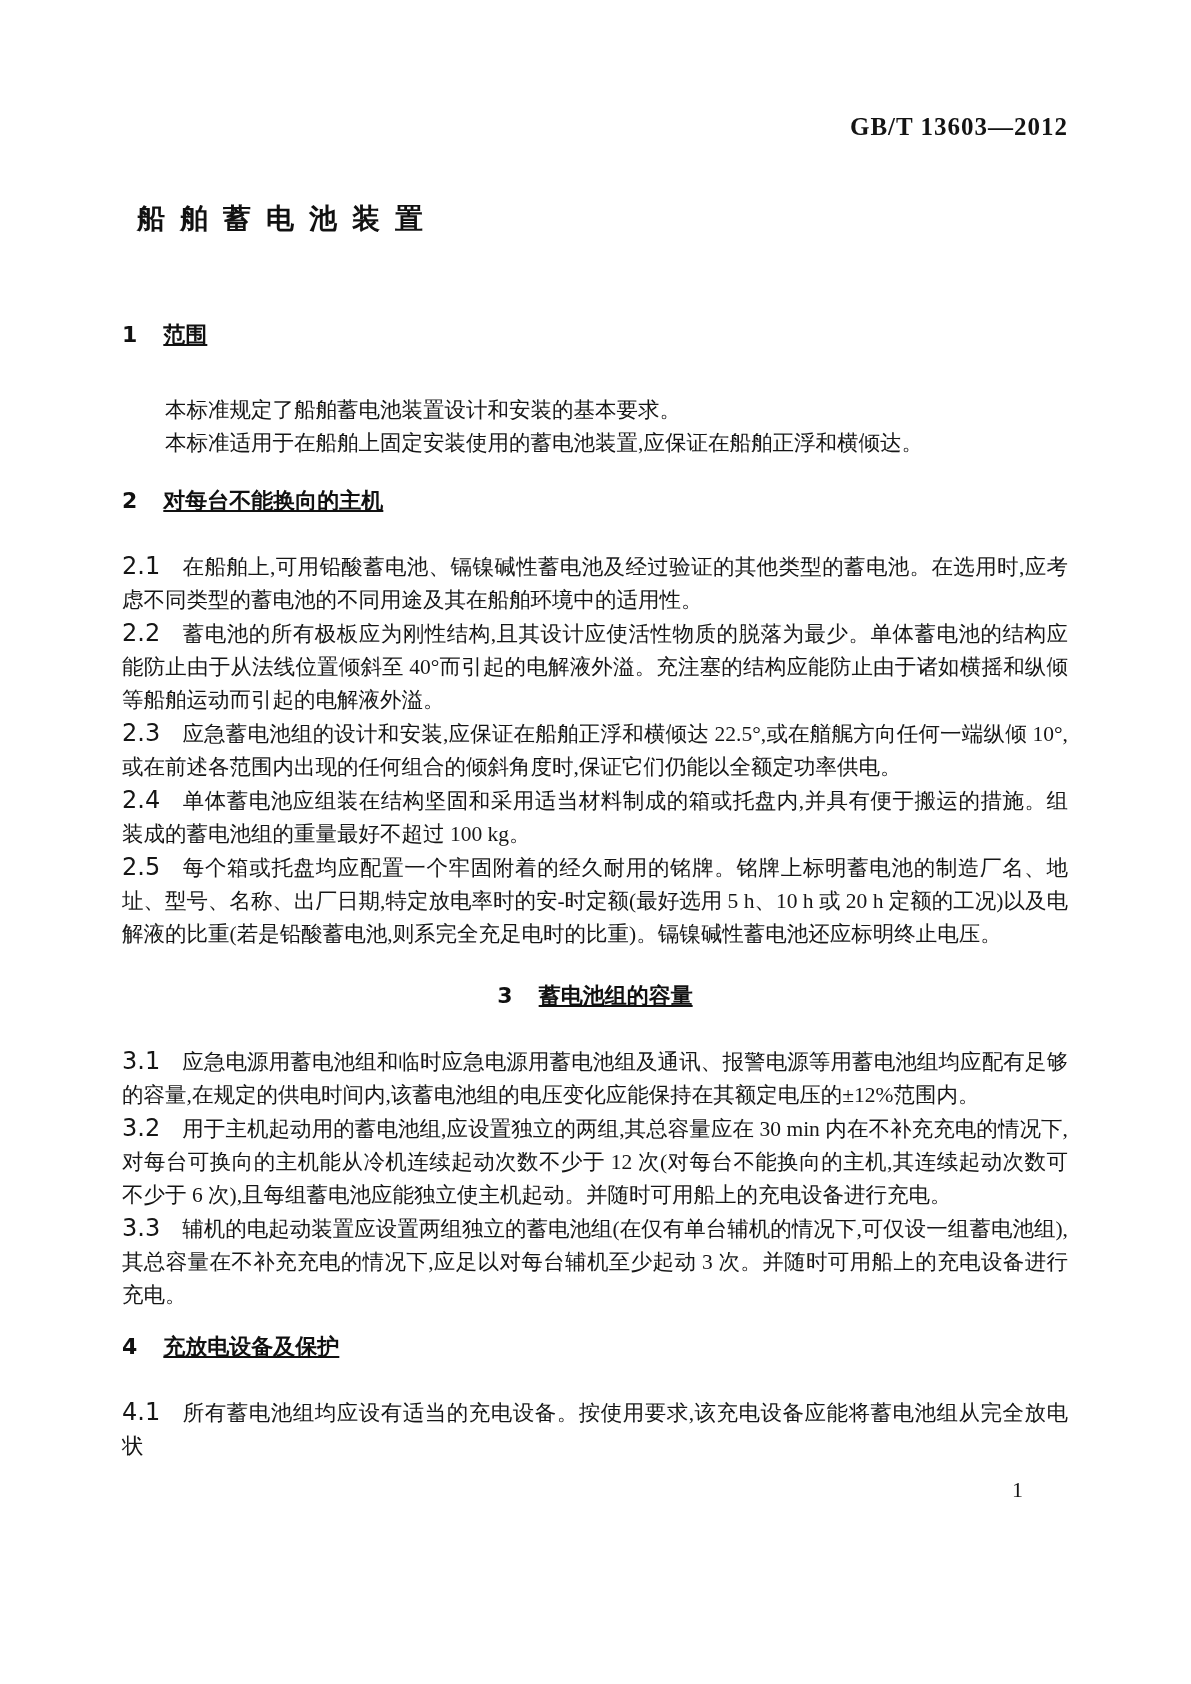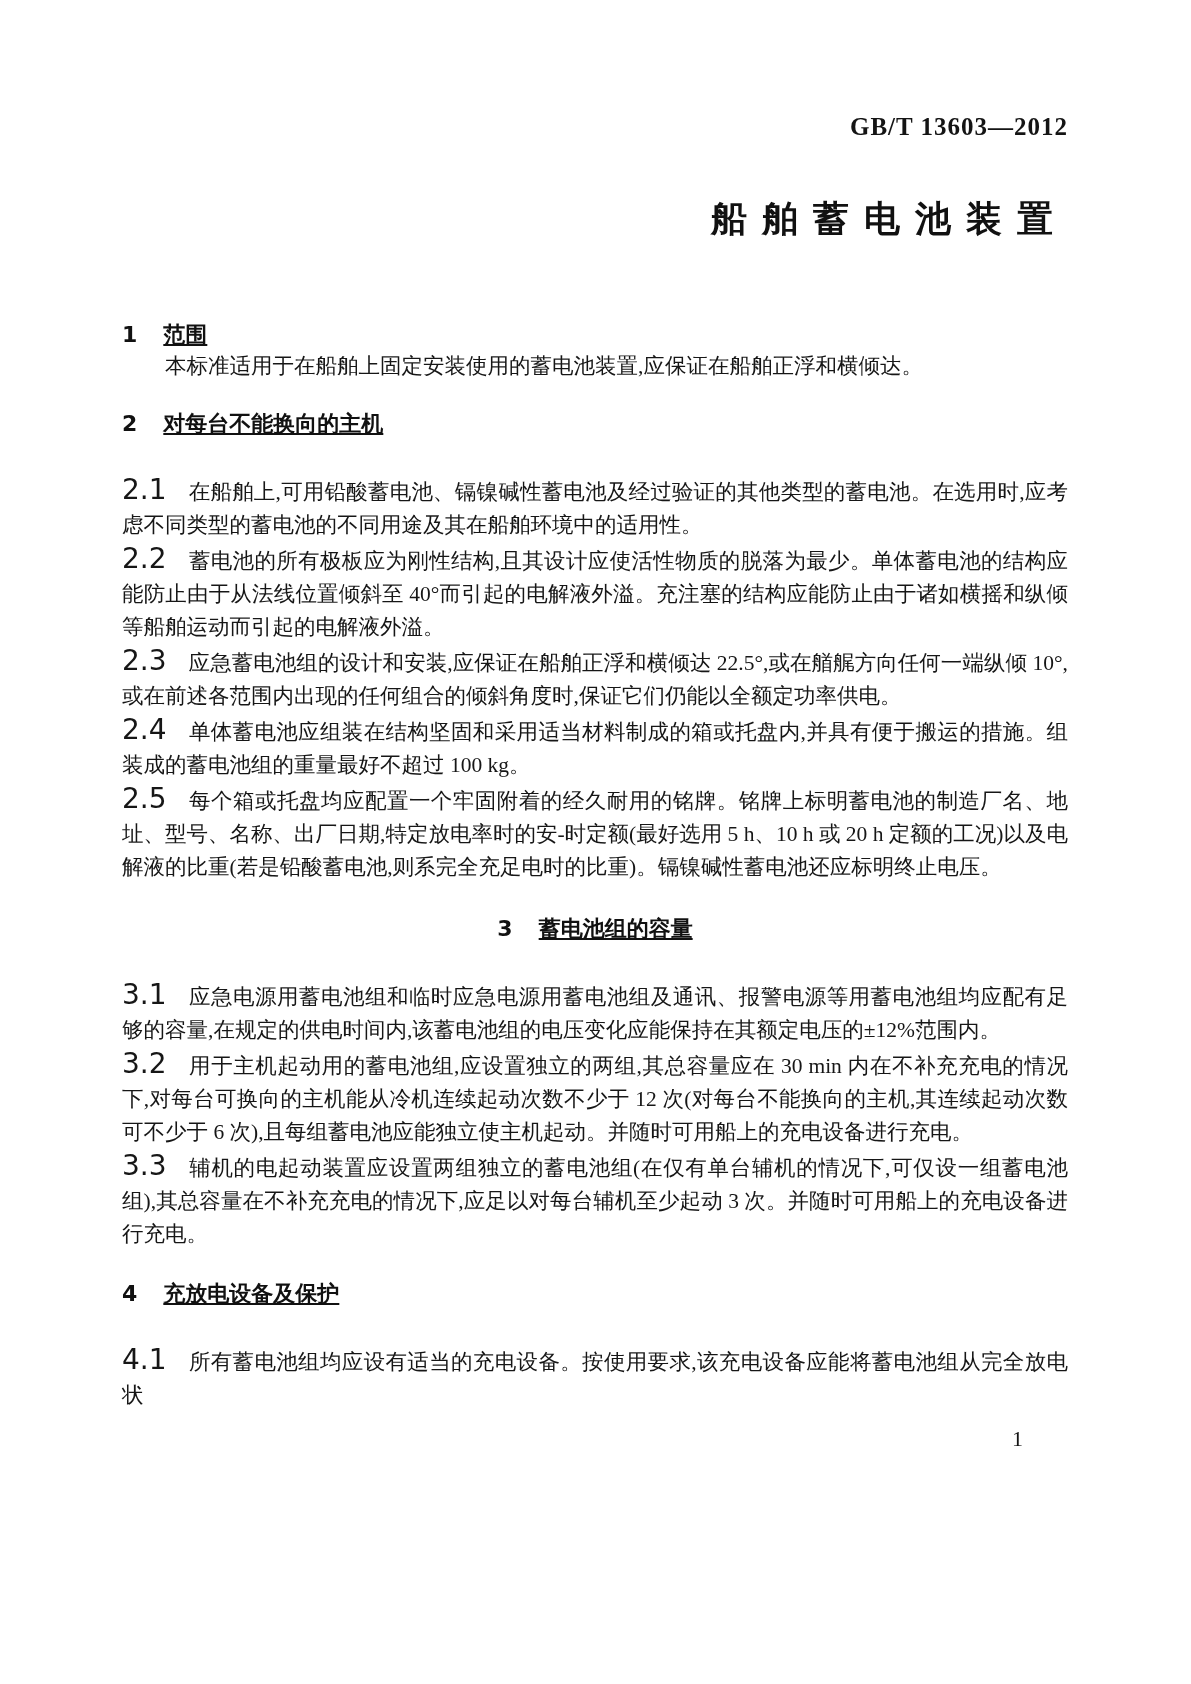--- a/index.html
+++ b/index.html
@@ -22,24 +22,24 @@
   .doc-header {
     text-align: right;
     font-size: 25px;
     line-height: 30px;
     font-weight: 700;
     letter-spacing: 1px;
     font-family: "Liberation Serif", serif;
   }
   .doc-title {
     margin: 54px 0 0 0;
-    text-align: right;
+    text-align: left;
     font-family: "Liberation Sans", "DejaVu Sans", sans-serif;
     font-weight: 700;
-    font-size: 36px;
+    font-size: 28px;
     line-height: 46px;
     letter-spacing: 15px;
     text-indent: 15px;
     color: #111111;
   }
   .section { margin: 0; }
   .section-heading {
     font-family: "Liberation Sans", "DejaVu Sans", sans-serif;
     font-weight: 700;
     font-size: 22px;
@@ -50,35 +50,35 @@
   }
   .section-heading .sec-num {
     display: inline-block;
     margin-right: 26px;
     font-family: "DejaVu Sans", sans-serif;
     font-weight: 700;
   }
   .sh-1 { margin-top: 78px; }
   .sh-2 { margin-top: 26px; }
   .sh-3 { margin-top: 30px; text-align: center; }
-  .sh-4 { margin-top: 28px; }
+  .sh-4 { margin-top: 20px; }
   .body-p {
     font-size: 21.5px;
     line-height: 33px;
     margin: 0;
     text-align: justify;
     text-justify: inter-character;
     color: #161616;
   }
   .first-after-heading { margin-top: 44px; }
   .first-clause { margin-top: 34px; }
   .intro-p { text-indent: 2em; }
   .clause-num {
     font-family: "DejaVu Sans", sans-serif;
-    font-size: 28px;
+    font-size: 24px;
     display: inline-block;
     margin-right: 22px;
   }
   .page-footer {
     margin-top: 12px;
     text-align: right;
     font-size: 22px;
     line-height: 30px;
     padding-right: 45px;
     font-family: "Liberation Serif", serif;
@@ -90,20 +90,21 @@
 <div class="page">
 
   <div class="doc-header">GB/T 13603—2012</div>
 
   <h1 class="doc-title">船舶蓄电池装置</h1>
 
   <div class="section">
     <h2 class="section-heading sh-1">
       <span class="sec-num">1</span><span>范围</span>
     </h2>
+    <p class="body-p intro-p first-after-heading">本标准规定了船舶蓄电池装置设计和安装的基本要求。</p>
     <p class="body-p intro-p">本标准适用于在船舶上固定安装使用的蓄电池装置,应保证在船舶正浮和横倾达。</p>
   </div>
 
   <div class="section">
     <h2 class="section-heading sh-2">
       <span class="sec-num">2</span><span>对每台不能换向的主机</span>
     </h2>
     <p class="body-p first-clause">
       <span class="clause-num">2.1</span><span>在船舶上,可用铅酸蓄电池、镉镍碱性蓄电池及经过验证的其他类型的蓄电池。在选用时,应考虑不同类型的蓄电池的不同用途及其在船舶环境中的适用性。</span>
     </p>

